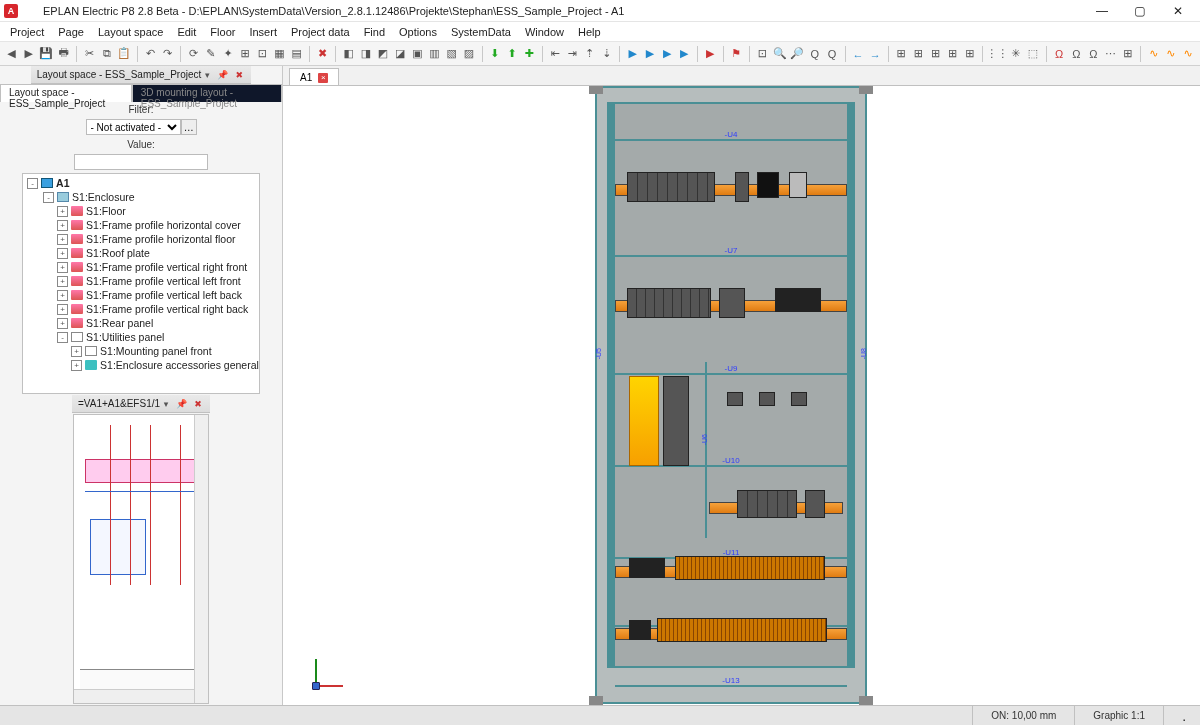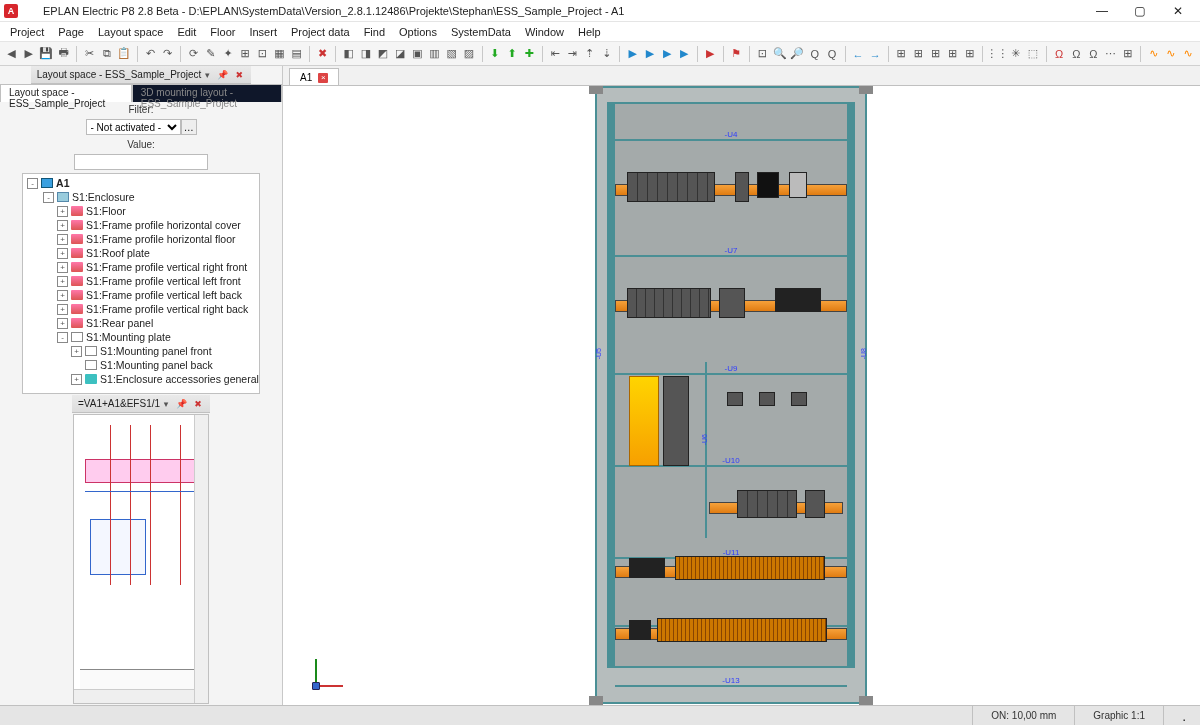--- a/index.html
+++ b/index.html
@@ -251,31 +251,26 @@
             <span>S1:Frame profile vertical right back</span>
           </div>
           <div class="tree-row" style="padding-left: 34px;">
             <span class="tw">+</span>
             <span class="ico cube"></span>
             <span>S1:Rear panel</span>
           </div>
           <div class="tree-row" style="padding-left: 34px;">
             <span class="tw">-</span>
             <span class="ico page"></span>
-            <span>S1:Mounting plate</span>
+            <span>S1:Utilities panel</span>
           </div>
           <div class="tree-row" style="padding-left: 48px;">
             <span class="tw">+</span>
             <span class="ico page"></span>
             <span>S1:Mounting panel front</span>
-          </div>
-          <div class="tree-row" style="padding-left: 48px;">
-            <span style="width:14px;display:inline-block"></span>
-            <span class="ico page"></span>
-            <span>S1:Mounting panel back</span>
           </div>
           <div class="tree-row" style="padding-left: 48px;">
             <span class="tw">+</span>
             <span class="ico teal"></span>
             <span>S1:Enclosure accessories general</span>
           </div>
         </div>
     </div>
 
 

